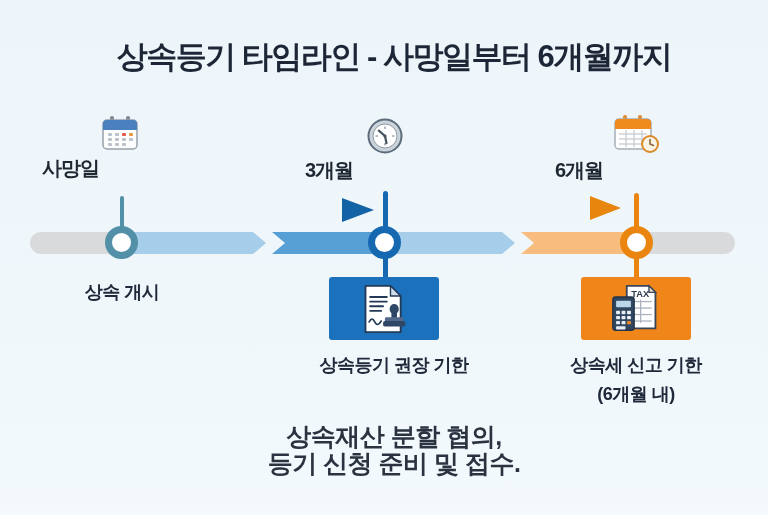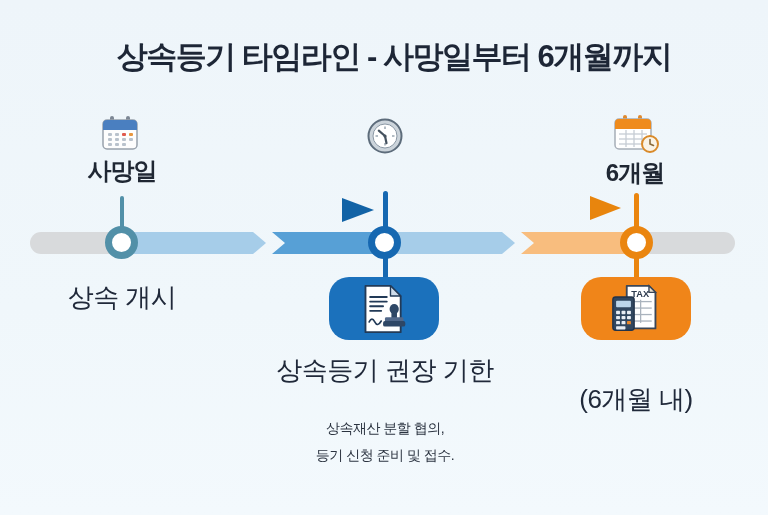--- a/index.html
+++ b/index.html
@@ -8,52 +8,52 @@
     background:linear-gradient(180deg,#eef5fa 0%,#f0f7fb 60%,#f3f9fd 100%);
     font-family:"Liberation Sans","DejaVu Sans",sans-serif;
     overflow:hidden;color:#202a3a;padding-left:20px;
   }
   .title{
     position:absolute;left:0;right:0;top:36px;text-align:center;
     font-size:31px;font-weight:800;letter-spacing:-1.5px;color:#1d2636;
   }
   .icon{position:absolute;}
   .m-label{
-    position:absolute;width:160px;text-align:center;
-    font-size:24px;font-weight:800;letter-spacing:-1px;color:#1f2733;
+    position:absolute;width:160px;
+    font-size:20px;font-weight:800;letter-spacing:-1px;color:#1f2733;
   }
   .stem{position:absolute;border-radius:3px;z-index:3;}
   .seg{position:absolute;top:232px;height:22px;z-index:2;}
   .gray-l{left:30px;width:95px;background:#d8dadc;border-radius:11px 0 0 11px;z-index:1;}
   .gray-r{left:635px;width:100px;background:#d8dadc;border-radius:0 11px 11px 0;z-index:1;}
   .seg-point{clip-path:polygon(0 0, calc(100% - 13px) 0, 100% 50%, calc(100% - 13px) 100%, 0 100%);}
   .seg-notch{clip-path:polygon(0 0, 100% 0, 100% 100%, 0 100%, 13px 50%);}
   .s1{left:118px;width:148px;background:#a6cde9;}
   .s2{left:272px;width:118px;background:#57a0d6;}
   .s3{left:385px;width:130px;background:#a6cde9;}
   .s4{left:521px;width:118px;background:#f8bd7e;}
   .node{
     position:absolute;top:226px;width:33px;height:33px;border-radius:50%;
     background:#ffffff;box-sizing:border-box;z-index:4;
   }
   .n1{left:105px;border:7px solid #5290a8;}
   .n2{left:368px;border:7px solid #1668b1;}
   .n3{left:620px;border:7px solid #ea850f;}
   .arrows{position:absolute;left:0;top:0;z-index:2;pointer-events:none;}
   .box{
-    position:absolute;top:277px;width:110px;height:63px;border-radius:20px;
+    position:absolute;top:277px;width:110px;height:63px;border-radius:3px;
     display:flex;align-items:center;justify-content:center;z-index:4;
   }
   .box-blue{left:329px;background:#1b71bc;}
   .box-orange{left:581px;background:#f08519;}
   .ev{position:absolute;width:260px;text-align:center;letter-spacing:-0.5px;}
-  .ev-title{font-size:26px;font-weight:400;color:#20293a;text-align:center;}
-  .ev-desc{font-size:14px;font-weight:400;color:#2b3340;}
+  .ev-title{font-size:18px;font-weight:700;color:#20293a;text-align:center;}
+  .ev-desc{font-size:25px;font-weight:700;color:#2b3340;}
   .col1{left:2px;width:240px;}
-  .col2{left:255px;}
+  .col2{left:264px;}
   .col3{left:506px;}
 </style>
 </head>
 <body>
 
 <div class="stage">
 
   <div class="title">상속등기 타임라인 - 사망일부터 6개월까지</div>
 
   <div class="icon" style="left:101px;top:115px;">
@@ -87,20 +87,21 @@
           <path d="M19 9.5 v2.5"></path>
           <path d="M28.5 19 h-2.5"></path>
           <path d="M19 28.5 v-2.5"></path>
           <path d="M9.5 19 h2.5"></path>
         </g>
       <path d="M19 19 L12.8 13.6" stroke="#45525f" stroke-width="2.2" stroke-linecap="round"></path>
       <path d="M19 19 L20.5 26.2" stroke="#45525f" stroke-width="2.2" stroke-linecap="round"></path>
       <circle cx="19" cy="19" r="1.6" fill="#45525f"></circle>
     </svg>
   </div>
+  <div class="m-label" style="left:305px;top:157px;">3개월</div>
 
   <div class="icon" style="left:612px;top:114px;">
     <svg width="48" height="40" viewBox="0 0 48 40">
       <rect x="11" y="1" width="4" height="9" rx="2" fill="#e08a2e"></rect>
       <rect x="26" y="1" width="4" height="9" rx="2" fill="#e08a2e"></rect>
       <rect x="3" y="5" width="36" height="30" rx="4" fill="#ffffff" stroke="#a7aeb8" stroke-width="1.5"></rect>
       <path d="M3 9 a4 4 0 0 1 4-4 h28 a4 4 0 0 1 4 4 v6 H3 z" fill="#ef8b1c"></path>
       <g stroke="#c6ccd4" stroke-width="1.3">
         <path d="M7 20 h28"></path>
           <path d="M7 25 h28"></path>
@@ -197,15 +198,16 @@
         <rect x="8.5" y="34.5" width="4.2" height="3.6" rx="0.8"></rect>
           <rect x="14.4" y="34.5" width="4.2" height="3.6" rx="0.8"></rect>
           <rect x="20.3" y="34.5" width="4.2" height="3.6" rx="0.8"></rect>
         <rect x="8.5" y="40" width="4.2" height="3.6" rx="0.8"></rect>
           <rect x="14.4" y="40" width="4.2" height="3.6" rx="0.8"></rect>
           <rect x="20.3" y="40" width="4.2" height="3.6" rx="0.8" fill="#e8872a"></rect>
         <rect x="8.5" y="45.5" width="10.1" height="3.6" rx="0.8"></rect>
       </g>
     </svg>
   </div>
+  <div class="ev ev-title col3" style="top:353px;">상속세 신고 기한</div>
   <div class="ev ev-title col3" style="top:382px;">(6개월 내)</div>
 
 </div>
 
 </body></html>

